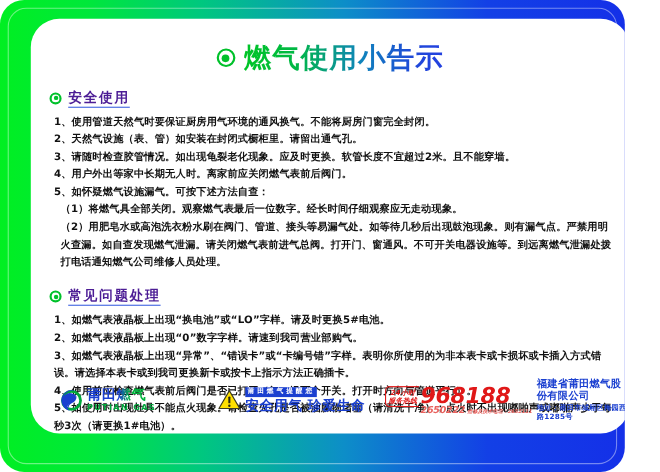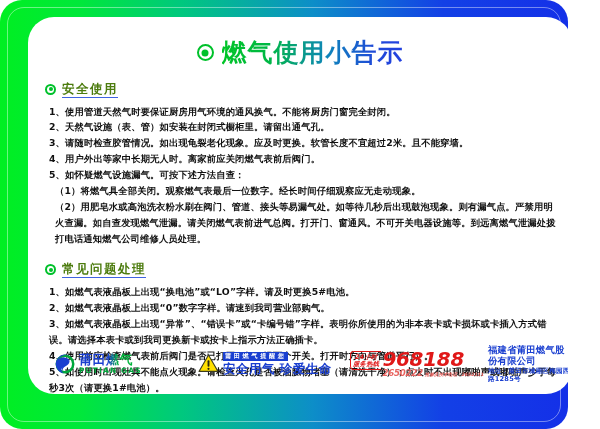--- a/index.html
+++ b/index.html
@@ -105,21 +105,21 @@
   .section-head {
     display: flex;
     align-items: center;
     gap: 6px;
     margin-top: 14px;
     margin-bottom: 6px;
   }
   .section-head-text {
     font-size: 12.5px;
     font-weight: bold;
-    color: #4d7c0f;
+    color: #4c1d95;
     border-bottom: 1.5px solid #3f63e0;
     padding-bottom: 1px;
     letter-spacing: 1.5px;
     line-height: 1.2;
   }
 
   
   .items {
     margin: 0;
     padding: 0;

